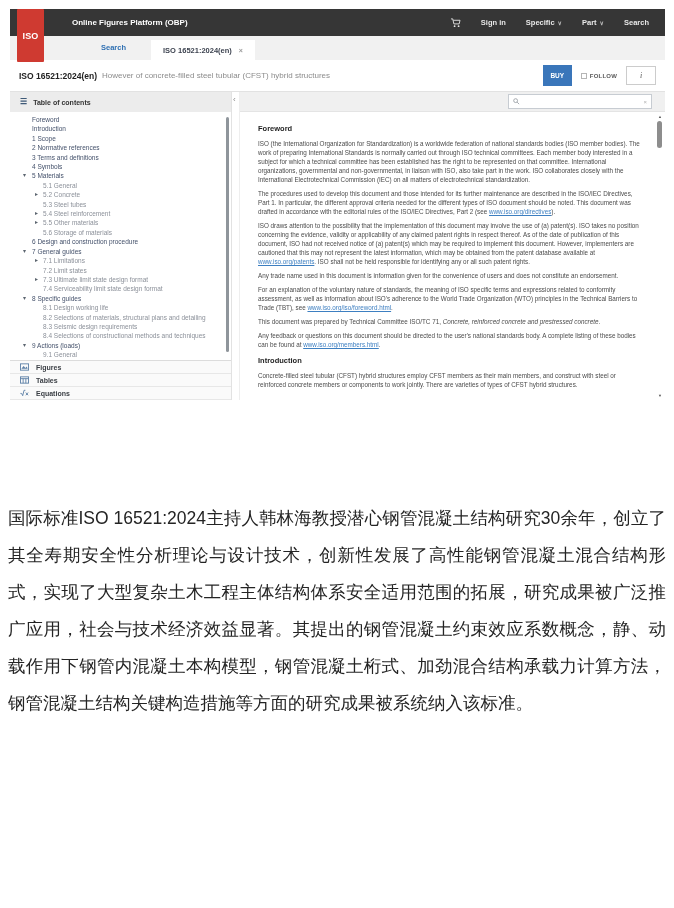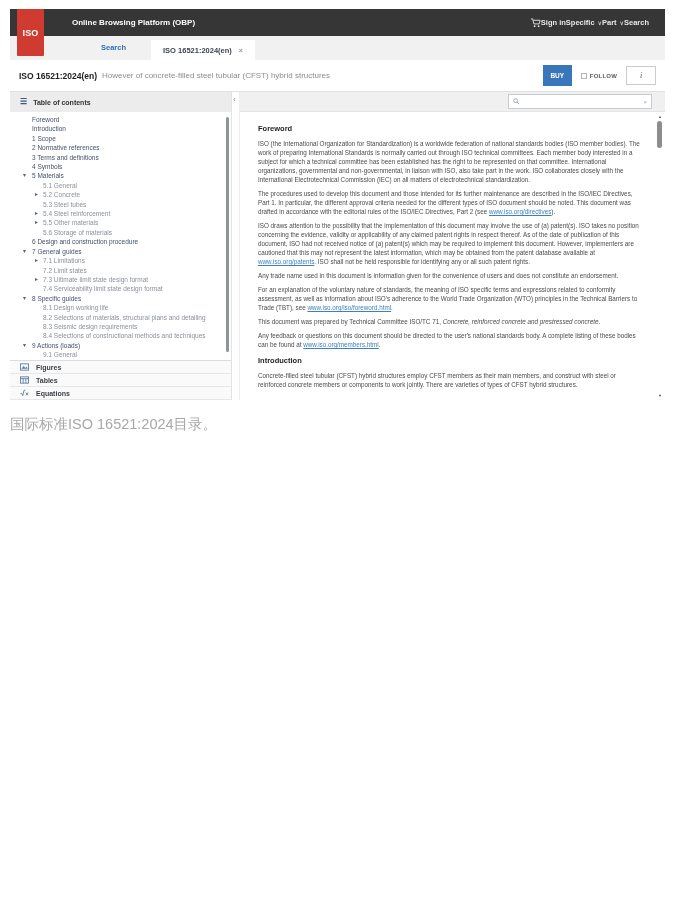--- a/index.html
+++ b/index.html
@@ -4,25 +4,25 @@
 <style>
   * { box-sizing: border-box; margin: 0; padding: 0; }
   html,body { width:674px; height:908px; background:#fff; overflow:hidden;
               font-family:"Liberation Sans", sans-serif; }
   body { position:relative; }
 
   
   .obp { position:absolute; left:10px; top:9px; width:655px; height:391px; background:#fff; }
 
   .obp-header { position:relative; height:27px; background:#363636; display:flex; align-items:center; }
-  .obp-logo { position:absolute; left:7px; top:0; width:27px; height:47px; background:#cf3a31;
+  .obp-logo { position:absolute; left:7px; top:0; width:27px; height:53px; background:#cf3a31;
               z-index:5; color:#fff; display:flex; align-items:center; justify-content:center;
               font-weight:bold; font-size:9px; letter-spacing:.2px; border-radius:1px; }
   .obp-apptitle { margin-left:62px; color:#fff; font-size:8px; font-weight:bold; }
-  .obp-nav { margin-left:auto; display:flex; align-items:center; margin-right:16px; }
+  .obp-nav { margin-left:auto; display:flex; align-items:center; gap:20px; margin-right:16px; }
   .obp-nav .navitem { color:#e8e8e8; font-size:7.5px; font-weight:bold; display:flex; align-items:center; gap:3px; cursor:pointer; }
   .obp-nav .chev { font-size:6px; color:#bdbdbd; }
   .cart-svg { width:11px; height:10px; }
 
   .obp-tabbar { height:24px; background:#f1f1f1; display:flex; align-items:flex-end; padding-left:91px; }
   .tab-search { font-size:7.5px; font-weight:bold; color:#2e6fb2; padding-bottom:8px; margin-right:25px; cursor:pointer; }
   .tab-active { background:#fff; height:20px; display:flex; align-items:center; gap:7px;
                 padding:0 12px; font-size:7.5px; font-weight:bold; color:#3d4350; }
   .tab-close { color:#9a9a9a; font-size:7px; cursor:pointer; }
 
@@ -91,21 +91,21 @@
   .article { position:absolute; left:8px; top:500px; width:658px; color:#242424; }
   .article p { font-size:17.5px; line-height:37px; text-align:justify; margin-bottom:28px; }
 </style>
 </head>
 <body>
 
 <div class="obp">
 
   <div class="obp-header">
     <div class="obp-logo">ISO</div>
-    <div class="obp-apptitle">Online Browsing Platform (OBP)</div>
+    <div class="obp-apptitle">Online Figures Platform (OBP)</div>
     <div class="obp-nav">
       <span class="navitem">
         <svg class="cart-svg" viewBox="0 0 12 11">
           <path d="M1 1 h2 l1.2 5.5 h5.8 l1-4 H3.6" fill="none" stroke="#e8e8e8" stroke-width="1"></path>
           <circle cx="5" cy="9" r="1" fill="#e8e8e8"></circle>
             <circle cx="9.4" cy="9" r="1" fill="#e8e8e8"></circle>
         </svg>
       </span>
       <span class="navitem">Sign in</span>
       <span class="navitem">
@@ -235,17 +235,17 @@
       <div class="doc-scroll">
         <span class="scroll-up">▲</span>
         <div class="scroll-thumb"></div>
         <span class="scroll-down">▼</span>
       </div>
     </div>
   </div>
 </div>
 
 <div class="caption">
-  <div>国际标准ISO 16521:2024目录。</div>
 </div>
 
 <div class="article">
+  <p>国际标准ISO 16521:2024主持人韩林海教授潜心钢管混凝土结构研究30余年，创立了其全寿期安全性分析理论与设计技术，创新性发展了高性能钢管混凝土混合结构形式，实现了大型复杂土木工程主体结构体系安全适用范围的拓展，研究成果被广泛推广应用，社会与技术经济效益显著。其提出的钢管混凝土约束效应系数概念，静、动载作用下钢管内混凝土本构模型，钢管混凝土桁式、加劲混合结构承载力计算方法，钢管混凝土结构关键构造措施等方面的研究成果被系统纳入该标准。</p>
 </div>
 
 </body></html>

